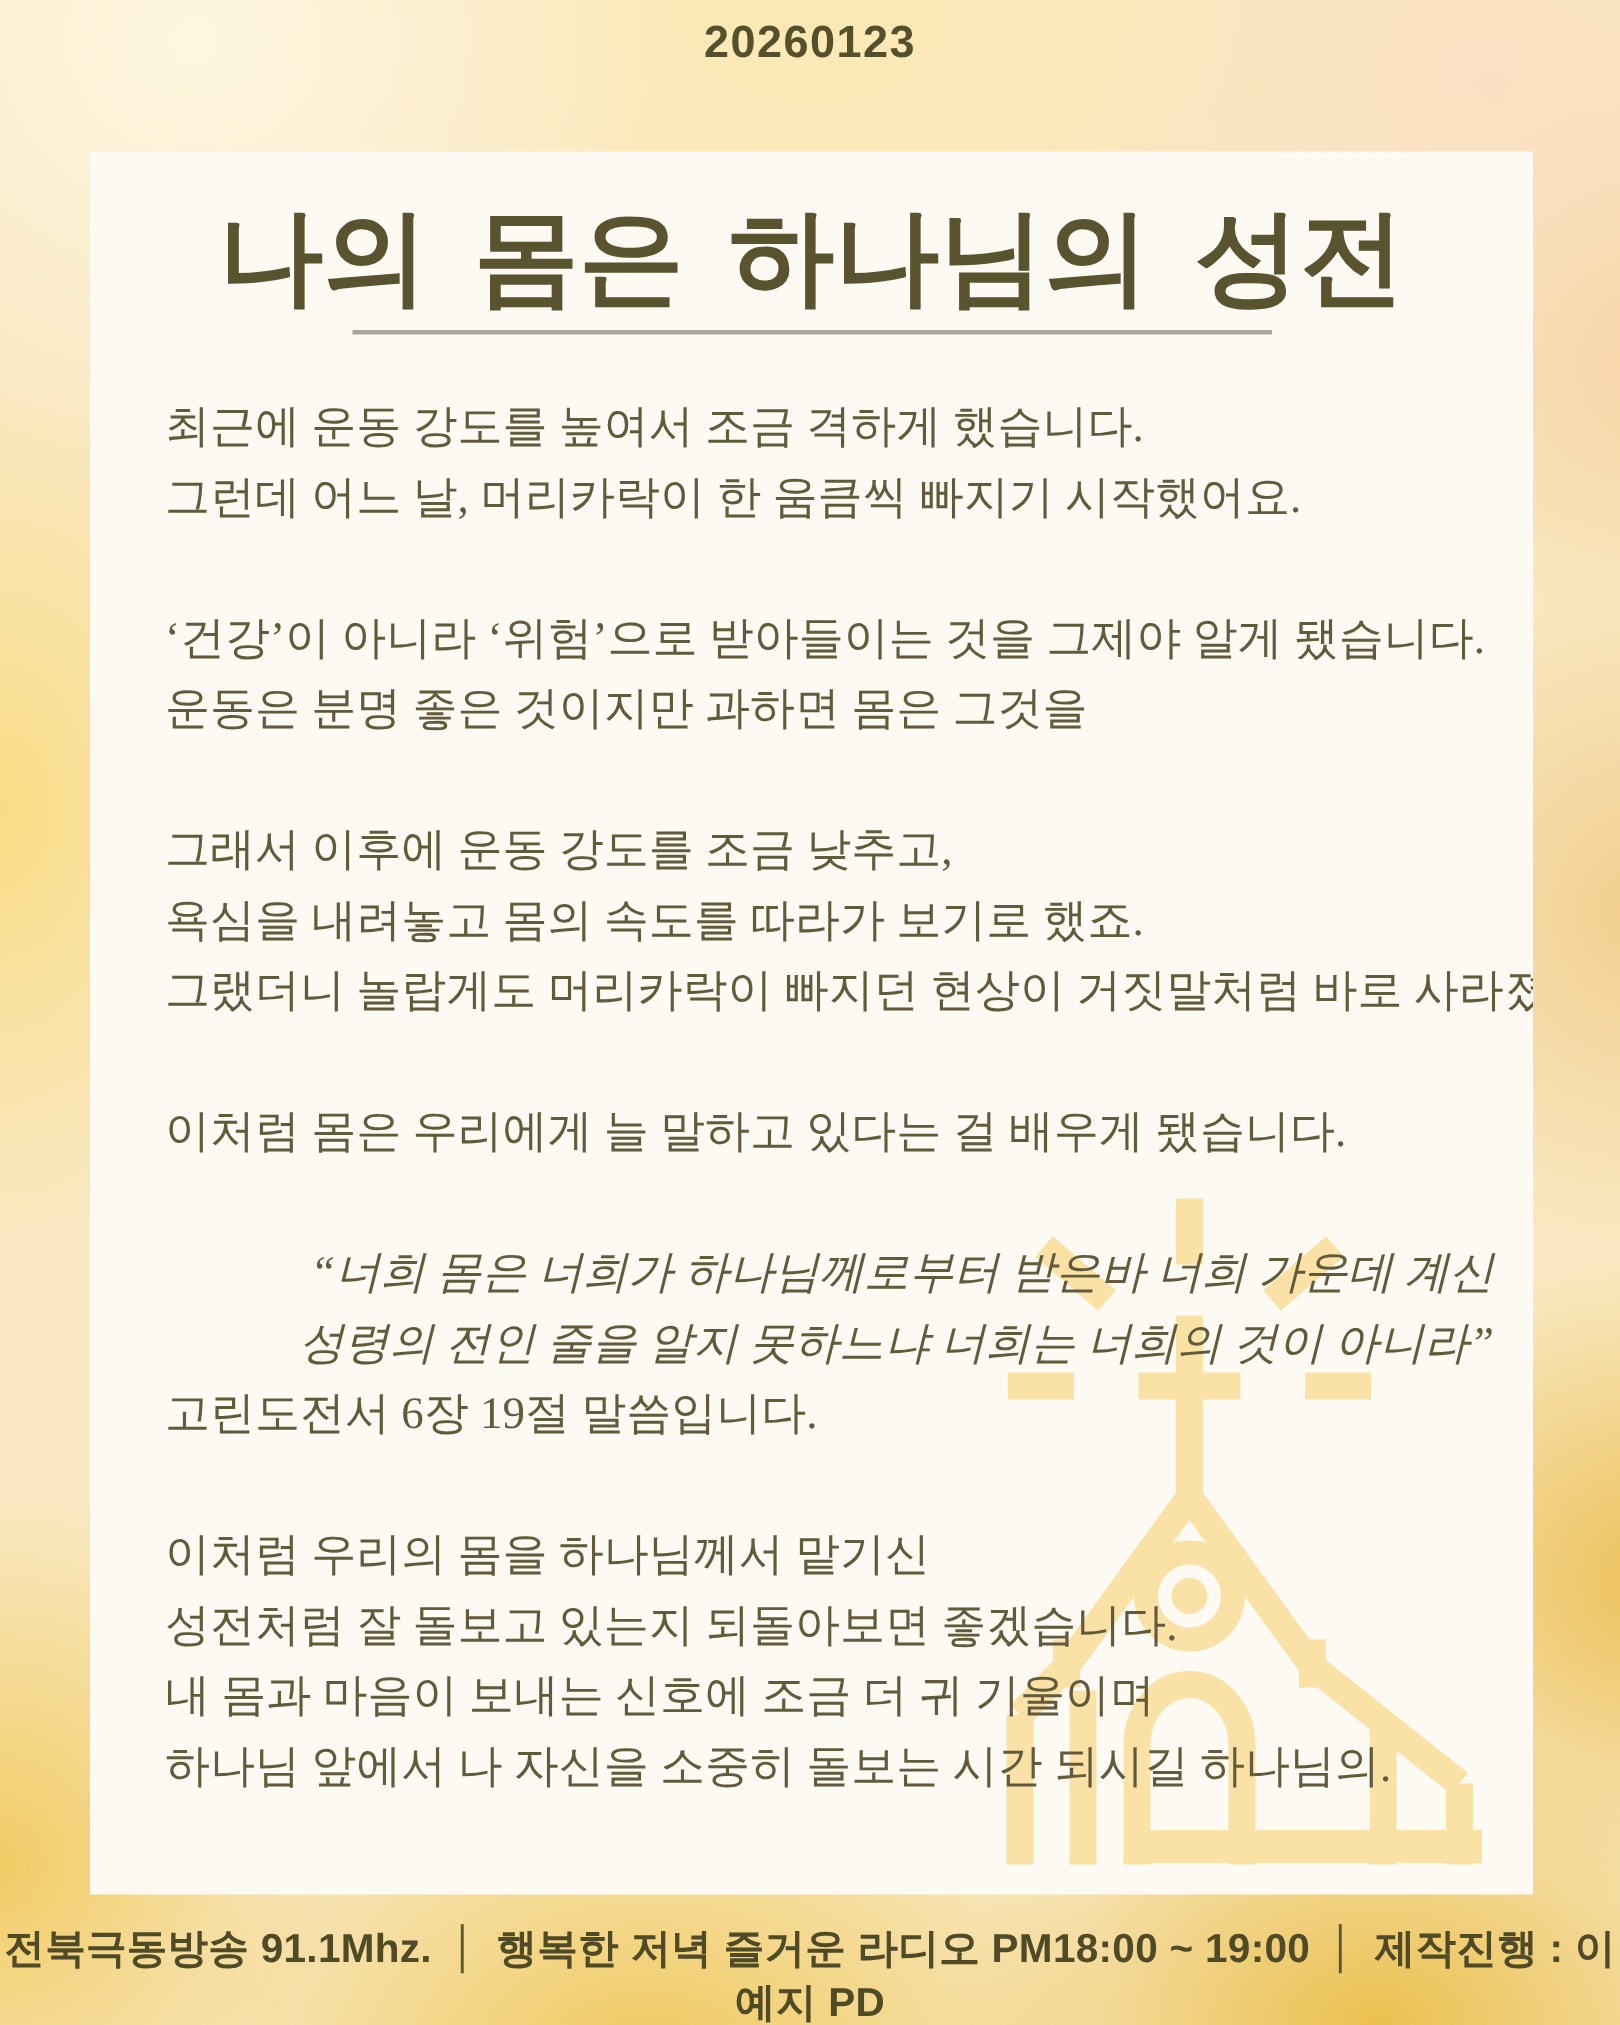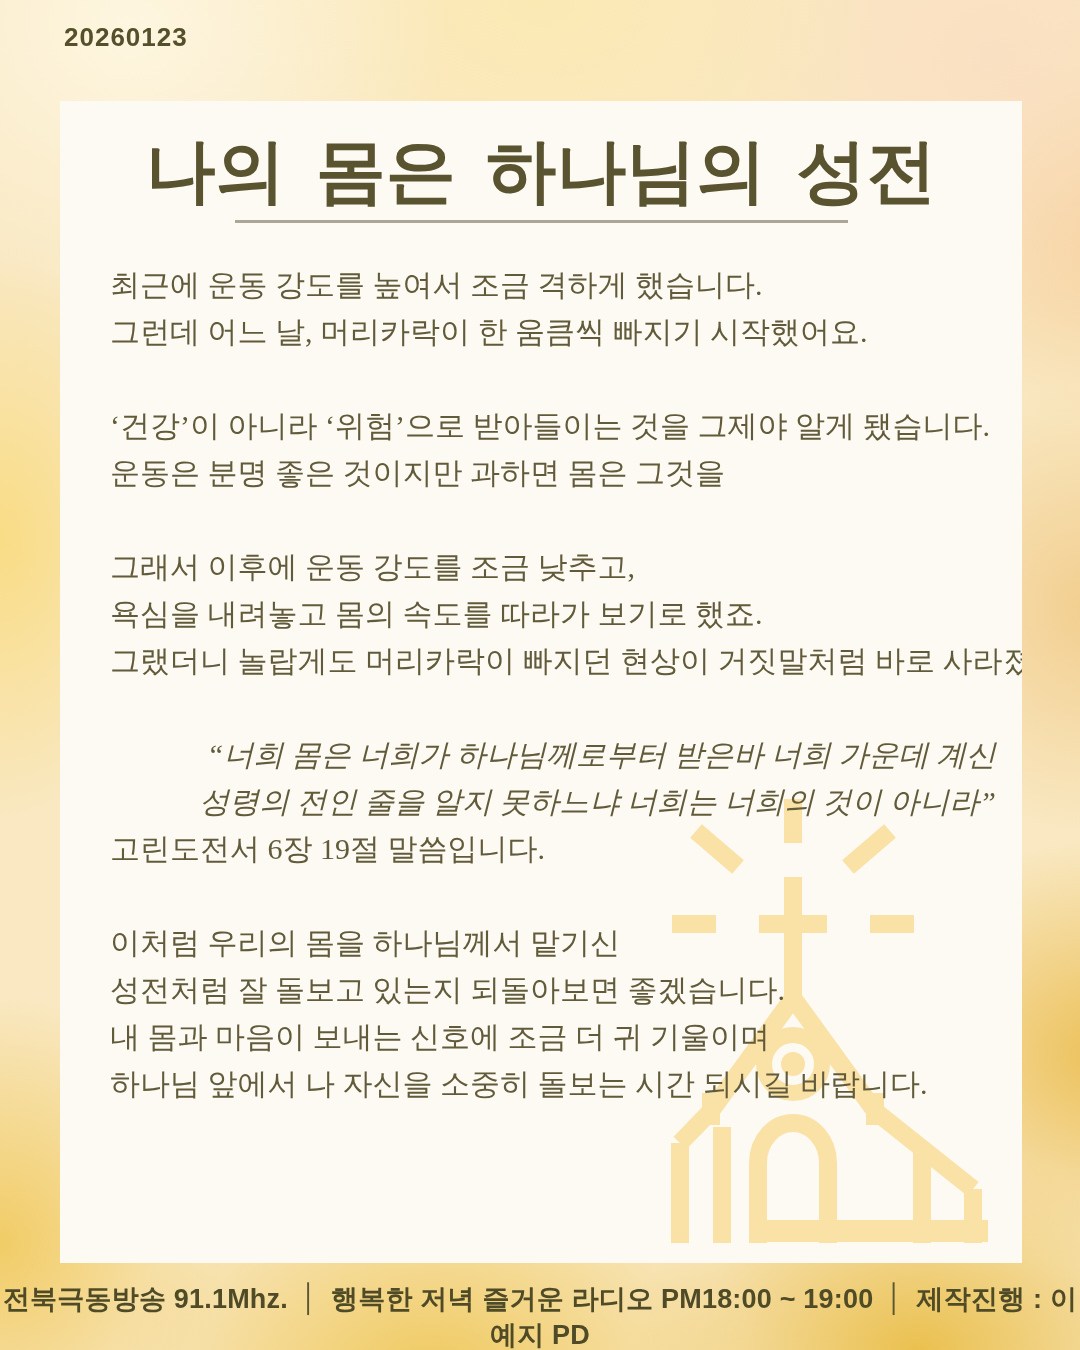--- a/index.html
+++ b/index.html
@@ -19,23 +19,23 @@
       radial-gradient(26% 24% at 101% 45%,#F2CE8F 0%, rgba(242,206,143,0) 70%),
       radial-gradient(30% 22% at 102% 78%,#ECC15A 0%, rgba(236,193,90,0) 72%),
       radial-gradient(36% 20% at 85% 100%,#EAC04F 0%, rgba(234,192,79,0) 75%),
       radial-gradient(40% 22% at 40% 102%,#EFC95E 0%, rgba(239,201,94,0) 75%),
       radial-gradient(30% 26% at 0% 92%,  #F1CC66 0%, rgba(241,204,102,0) 70%),
       radial-gradient(24% 30% at 0% 40%,  #F9DC85 0%, rgba(249,220,133,0) 70%),
       #F9E8C2;
     overflow:hidden;
   }
   .top-row{
-    position:absolute;left:64px;right:64px;top:22px;
-    display:flex;justify-content:flex-start;
-    font-weight:700;font-size:26px;letter-spacing:1px;
+    position:absolute;left:64px;right:64px;top:12px;
+    display:flex;justify-content:center;
+    font-weight:700;font-size:30px;letter-spacing:1px;
     color:#55502C;
   }
   .card{
     position:absolute;left:60px;top:101px;width:962px;height:1162px;
     background:#FCFAF2;
     overflow:hidden;
   }
   .card-title{
     position:relative;z-index:2;
     margin:34px 40px 0 40px;
@@ -139,31 +139,32 @@
         <p class="para">
           <span class="line">‘건강’이 아니라 ‘위험’으로 받아들이는 것을 그제야 알게 됐습니다.</span>
           <span class="line">운동은 분명 좋은 것이지만 과하면 몸은 그것을</span>
         </p>
         <p class="para">
           <span class="line">그래서 이후에 운동 강도를 조금 낮추고,</span>
           <span class="line">욕심을 내려놓고 몸의 속도를 따라가 보기로 했죠.</span>
           <span class="line">그랬더니 놀랍게도 머리카락이 빠지던 현상이 거짓말처럼 바로 사라졌습니다.</span>
         </p>
         <p class="para">
+          <span class="line">이처럼 몸은 우리에게 늘 말하고 있다는 걸 배우게 됐습니다.</span>
         </p>
         <p class="para">
           <span class="line italic">“너희 몸은 너희가 하나님께로부터 받은바 너희 가운데 계신</span>
           <span class="line italic">성령의 전인 줄을 알지 못하느냐 너희는 너희의 것이 아니라”</span>
           <span class="line">고린도전서 6장 19절 말씀입니다.</span>
         </p>
         <p class="para">
           <span class="line">이처럼  우리의 몸을 하나님께서 맡기신</span>
           <span class="line">성전처럼 잘 돌보고 있는지 되돌아보면 좋겠습니다.</span>
           <span class="line">내 몸과 마음이 보내는 신호에 조금 더 귀 기울이며</span>
-          <span class="line">하나님 앞에서 나 자신을 소중히 돌보는 시간 되시길 바랍니다.</span>
+          <span class="line">하나님 앞에서 나 자신을 소중히 돌보는 시간 되시길 하나님의.</span>
         </p>
       </div>
 
   </div>
 
   <div class="footer-row">
     <span>전북극동방송 91.1Mhz.</span><span class="sep">│</span><span>행복한 저녁 즐거운 라디오 PM18:00 ~ 19:00</span><span class="sep">│</span><span>제작진행 : 이예지 PD</span>
   </div>
 
 </div>

